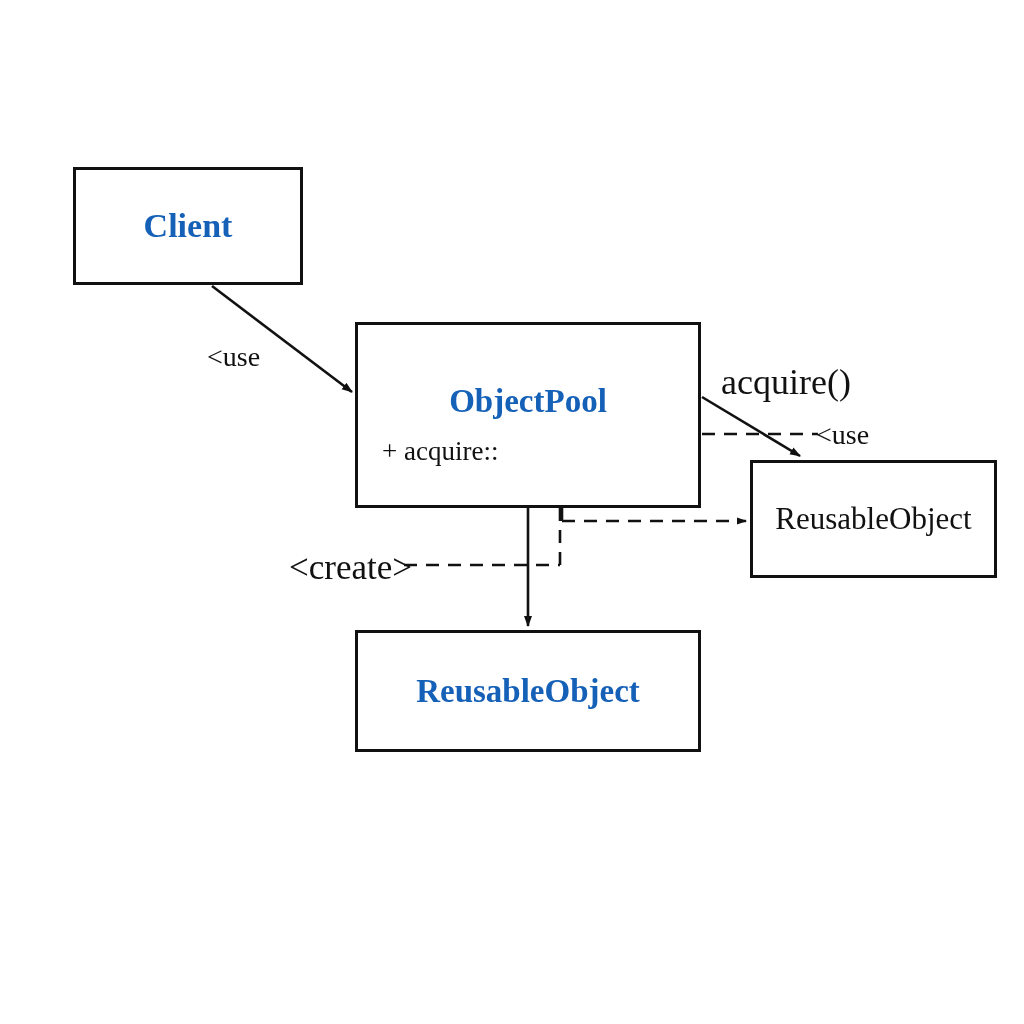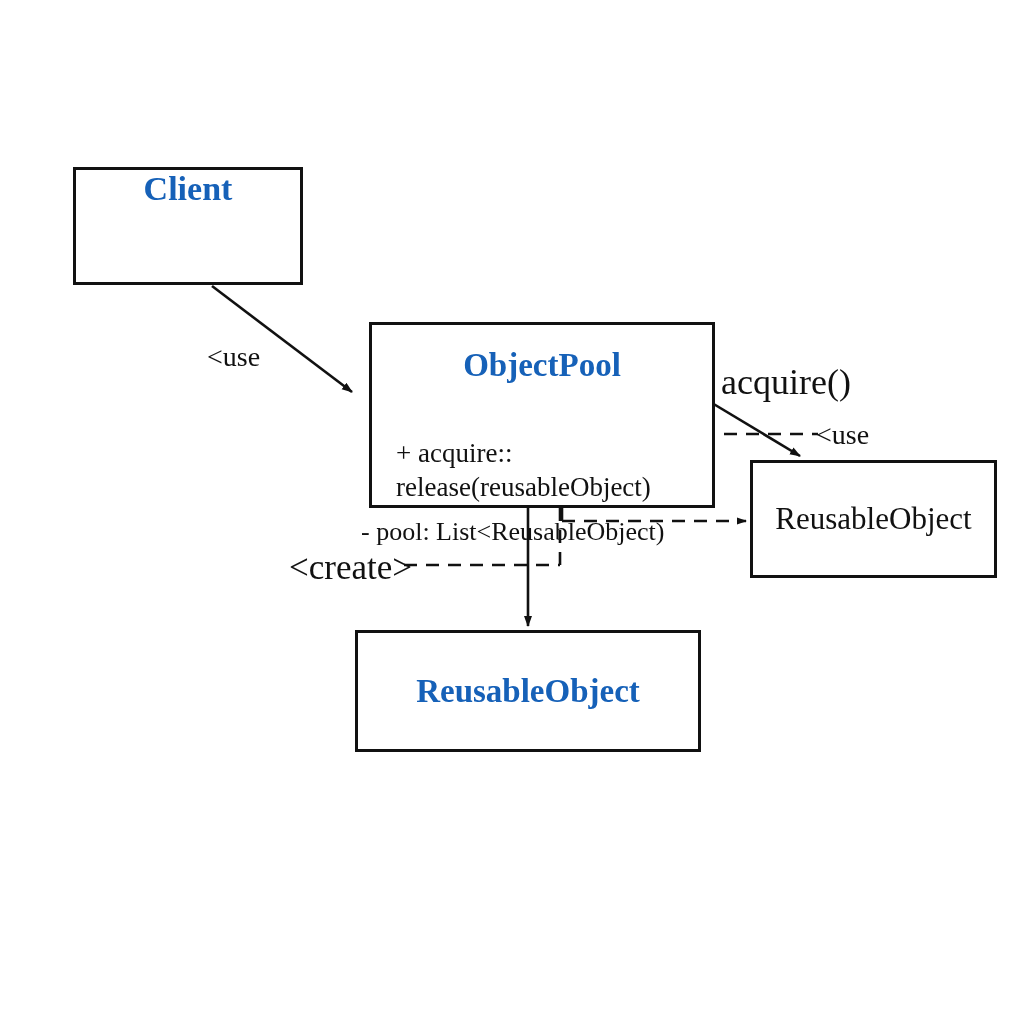--- a/index.html
+++ b/index.html
@@ -43,29 +43,28 @@
   .class-members {
     font-family: "Liberation Serif", "DejaVu Serif", serif;
     color: #111111;
     line-height: 1.28;
   }
   .member-line { white-space: nowrap; }
 
   
   #box-client {
     left: 73px; top: 167px; width: 230px; height: 118px;
-    justify-content: flex-start;
+    justify-content: center;
   }
   #box-client .class-title { font-size: 34px; }
 
   
   #box-objectpool {
     left: 355px; top: 322px; width: 346px; height: 186px;
-    justify-content: space-between;
-    margin-left: 14px;
+    justify-content: center;
   }
   #box-objectpool .class-title {
     font-size: 33px;
     margin-top: 22px;
   }
   #box-objectpool .class-members {
     font-size: 27px;
     margin-top: 14px;
     padding-left: 24px;
   }
@@ -130,35 +129,33 @@
   </svg>
 
   <div class="uml-class" id="box-client">
     <div class="class-title blue">Client</div>
   </div>
 
   <div class="uml-class" id="box-objectpool">
     <div class="class-title blue">ObjectPool</div>
     <div class="class-members">
       <div class="member-line">+ acquire::</div>
-      <div class="member-line">release(reusableObject)</div>
     </div>
   </div>
 
   <div class="uml-class" id="box-reusable-right">
     <div class="class-title black">ReusableObject</div>
   </div>
 
   <div class="uml-class" id="box-reusable-bottom">
     <div class="class-title blue">ReusableObject</div>
   </div>
 
   <div class="edge-label" id="label-use-client">&lt;use</div>
 
   <div class="edge-label" id="label-acquire">acquire()</div>
 
   <div class="edge-label" id="label-use-right">&lt;use</div>
 
-  <div class="edge-label" id="label-pool-field">- pool: List&lt;ReusableObject)</div>
 
   <div class="edge-label" id="label-create">&lt;create&gt;</div>
 
 </div>
 
 </body></html>

